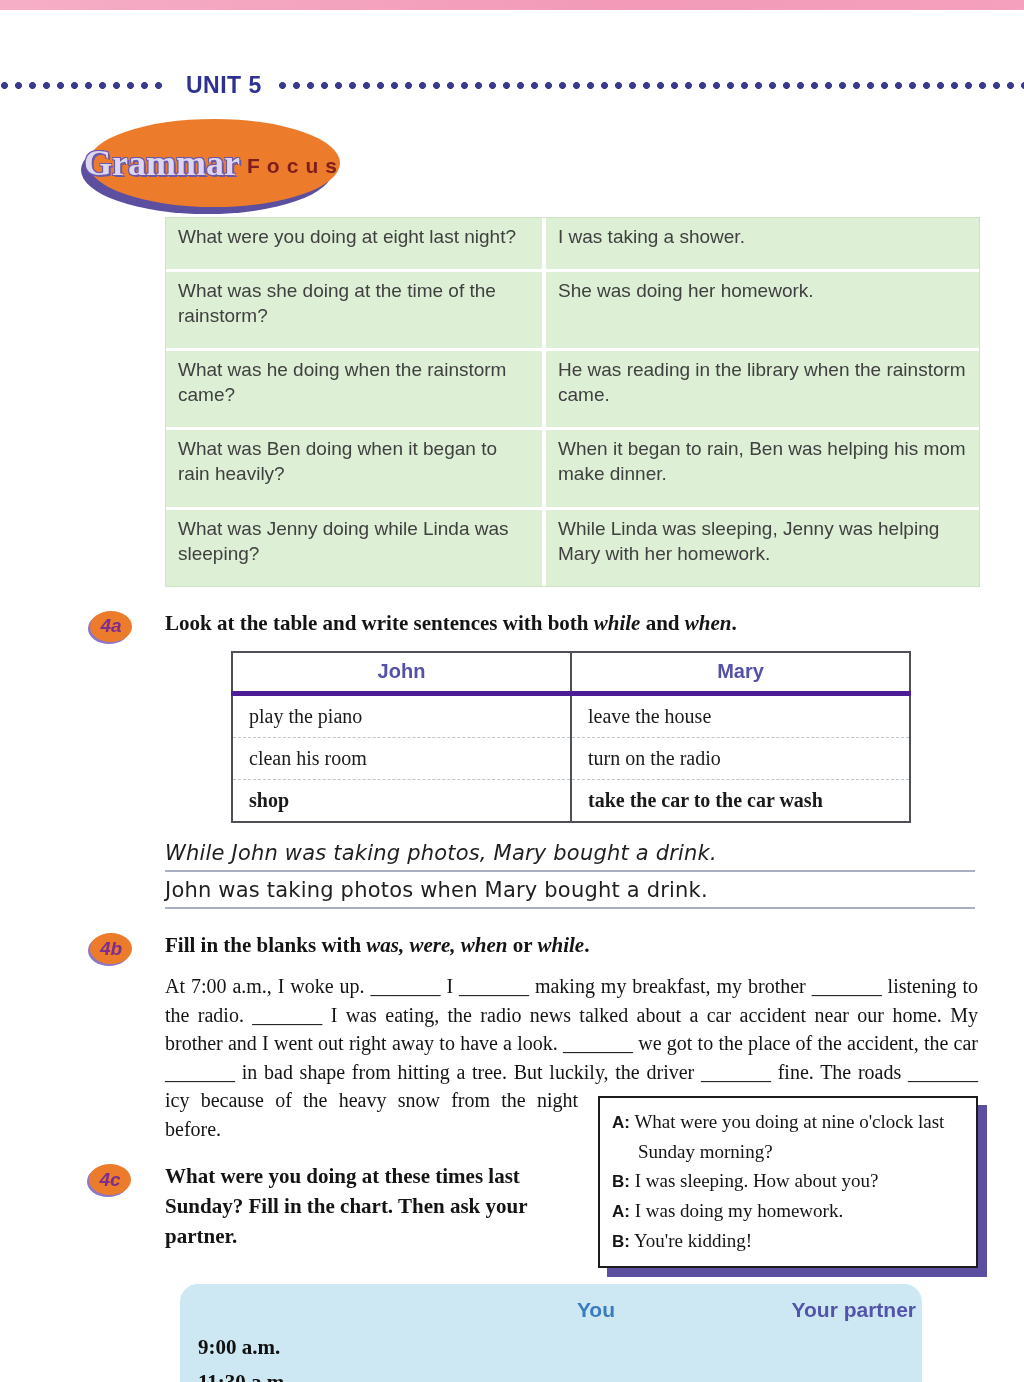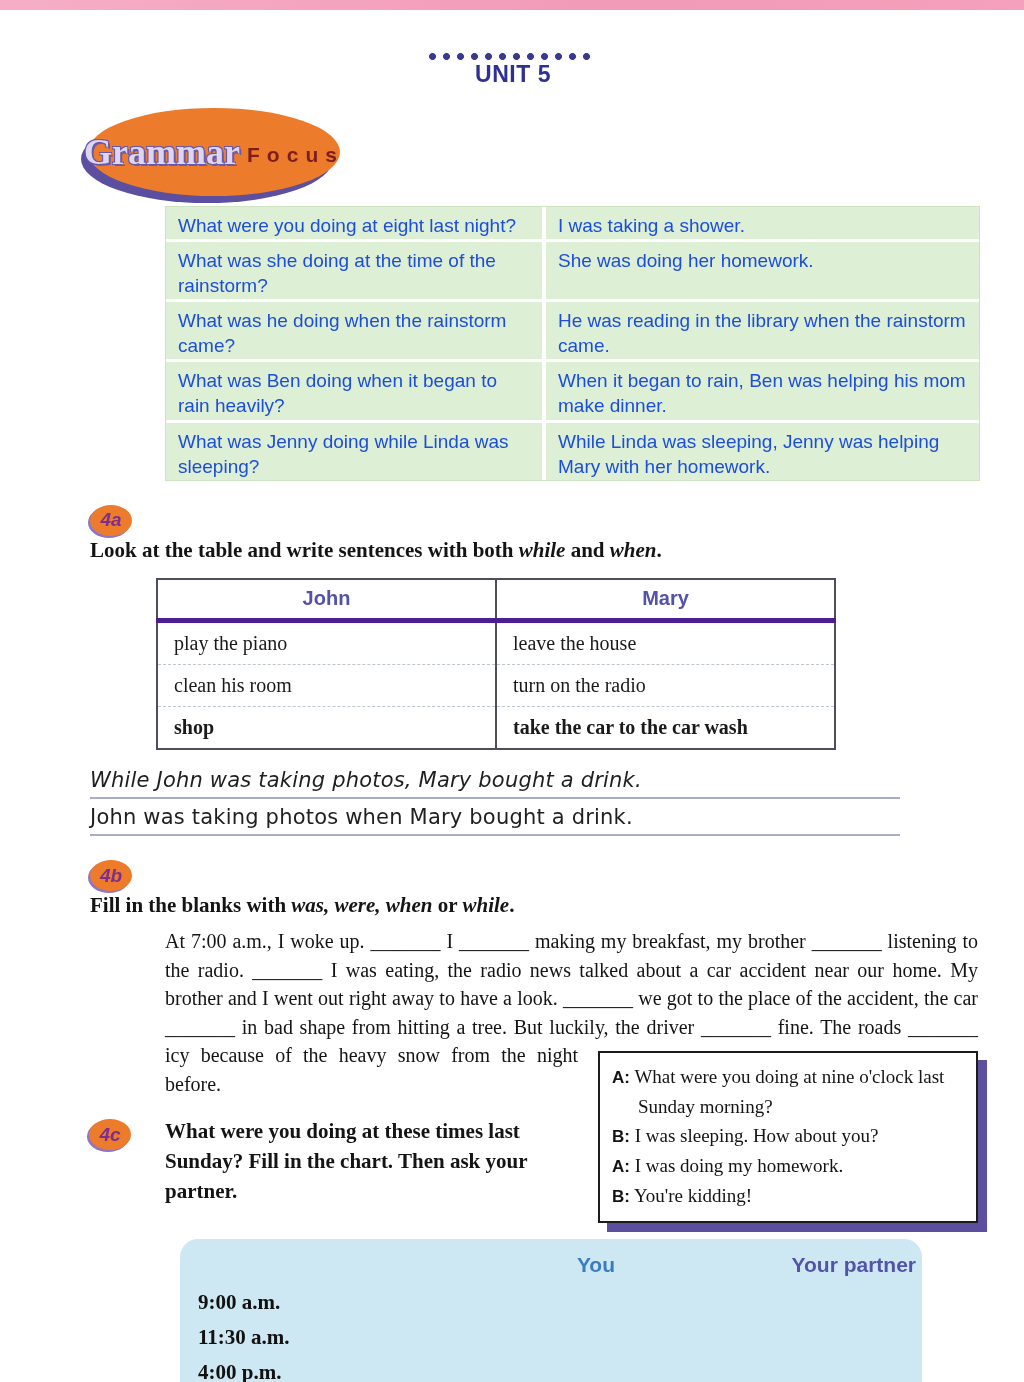--- a/index.html
+++ b/index.html
@@ -11,21 +11,21 @@
     margin: 0 auto;
     background: #ffffff;
     overflow: hidden;
   }
   .top-edge {
     height: 10px;
     background: linear-gradient(to right, #f6aec6, #f29ab8 60%, #f5a0bc);
   }
 
   
-  .unit-header { display: flex; align-items: center; margin-top: 42px; flex-direction: column; }
+  .unit-header { display: flex; align-items: center; margin-top: 62px; }
   .dots {
     height: 9px;
     background-image: radial-gradient(circle at 4.5px 4.5px, #3a3a8c 3.1px, transparent 3.8px);
     background-size: 14px 9px;
     background-repeat: repeat-x;
   }
   .dots-left { width: 168px; }
   .dots-right { flex: 1; }
   .unit-label {
     margin: 0 16px 0 18px;
@@ -57,31 +57,31 @@
 
   
   .gf-table {
     border-collapse: separate; border-spacing: 0;
     margin: 10px 0 0 165px;
     width: 815px;
     background: #ddefd5;
     border: 1px solid #cde3c1;
   }
   .gf-table td {
-    padding: 6px 12px 1px;
+    padding: 6px 12px 20px;
     font: 19px/1.32 "Liberation Sans", sans-serif;
-    color: #1d4ed8;
+    color: #404040;
     vertical-align: top;
     border-bottom: 3px solid #ffffff;
   }
   .gf-table td.q { width: 380px; border-right: 4px solid #ffffff; }
   .gf-table tr:last-child td { border-bottom: none; }
 
   
-  .section { display: flex; margin-left: 90px; margin-right: 44px; flex-direction: column; }
+  .section { display: flex; margin-left: 90px; margin-right: 44px; }
   .badge-col { width: 75px; flex: none; padding-top: 2px; }
   .sec-content { flex: 1; }
   .badge {
     display: inline-flex; width: 42px; height: 31px;
     border-radius: 50%;
     background: #ec7c2c;
     color: #7d2e8d;
     font: bold italic 19px "Liberation Sans", sans-serif;
     align-items: center; justify-content: center;
     box-shadow: -2px 2px 0 #8f76c4;

